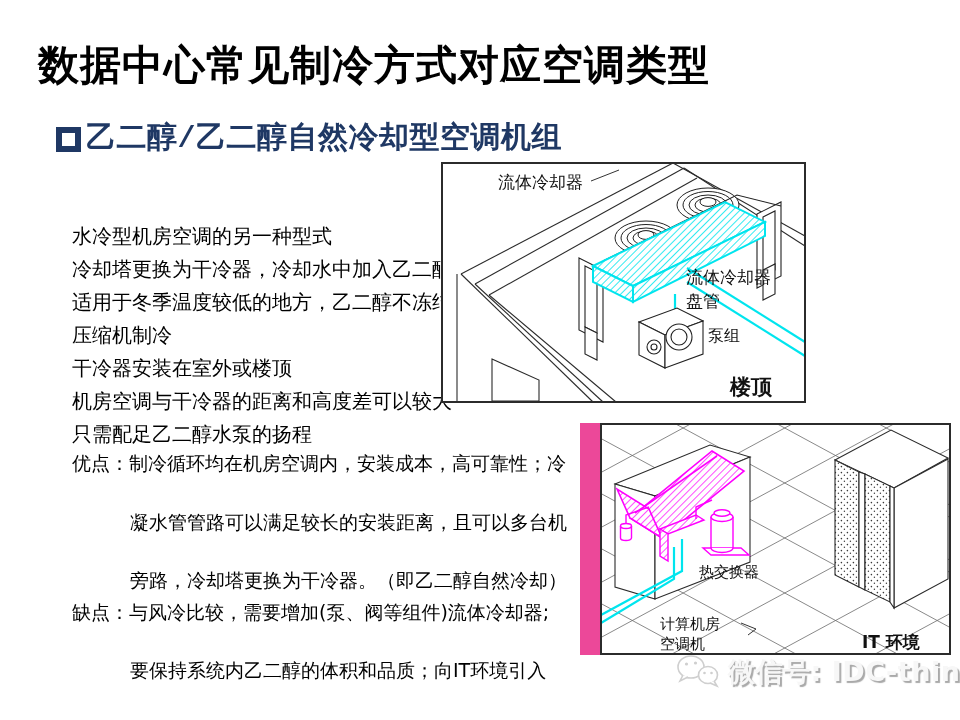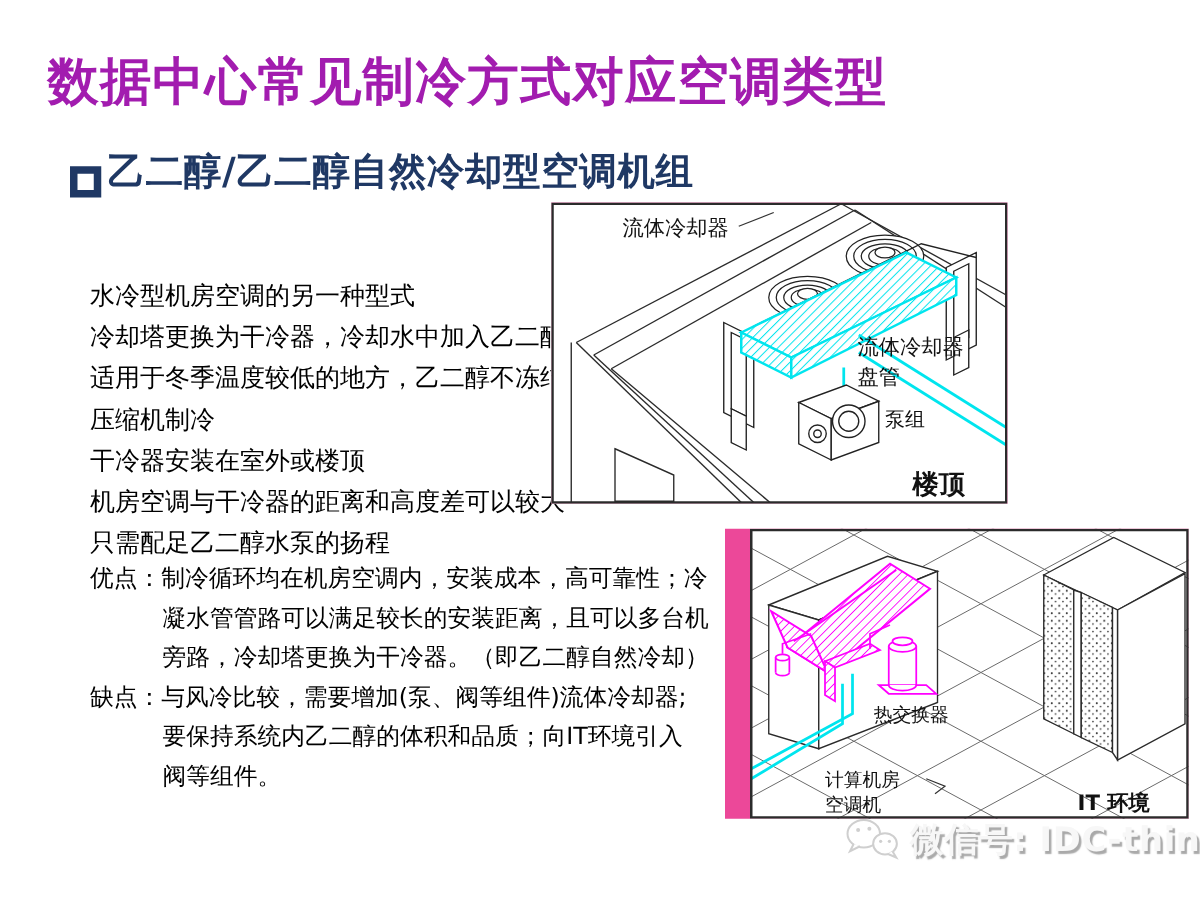--- a/index.html
+++ b/index.html
@@ -3,34 +3,34 @@
 <meta charset="utf-8">
 <style>
   html,body{margin:0;padding:0;}
   body{
     width:960px;height:720px;background:#ffffff;position:relative;overflow:hidden;
     font-family:"DejaVu Sans","Liberation Sans",sans-serif;color:#000;
   }
   .page-title{
     position:absolute;left:38px;top:38px;width:880px;
     font-family:"DejaVu Serif","Liberation Serif",serif;
-    font-size:41px;font-weight:bold;color:#a21caf;letter-spacing:1px;white-space:nowrap;
-  }
-  .subtitle-row{position:absolute;left:56px;top:117px;display:flex;align-items:flex-end;}
+    font-size:41px;font-weight:bold;color:#000000;letter-spacing:1px;white-space:nowrap;
+  }
+  .subtitle-row{position:absolute;left:56px;top:117px;display:flex;align-items:center;font-family:Liberation Mono, monospace;}
   .square-bullet{
     width:13px;height:13px;border:6px solid #1F3864;margin-right:5px;margin-top:3px;
     box-sizing:content-box;background:#fff;flex:0 0 auto;
   }
   .subtitle-text{
     font-size:30px;font-weight:bold;color:#1F3864;white-space:nowrap;letter-spacing:0.5px;
   }
   .body-block{position:absolute;left:72px;top:192px;font-size:20px;line-height:33px;white-space:nowrap;margin-top:28px;}
   .pc-block{position:absolute;left:72px;top:448px;font-size:19px;line-height:31.6px;white-space:nowrap;}
   .pc-line{white-space:nowrap;}
-  .pc-indent{padding-left:58px;}
+  .pc-indent{padding-left:58px;margin-top:27px;}
   .diagram{position:absolute;background:#ec4899;}
   #diag-rooftop{left:441px;top:162px;width:365px;height:241px;}
   #diag-room{left:580px;top:423px;width:351px;height:232px;padding-left:20px;}
   .diagram svg{display:block;width:100%;height:100%;}
   svg text{font-family:"DejaVu Sans","Liberation Sans",sans-serif;fill:#111;}
   .watermark{
     position:absolute;left:676px;top:652px;display:flex;align-items:center;
   }
   .watermark-text{
     font-size:27px;font-weight:bold;color:#f7f7f7;margin-left:8px;white-space:nowrap;

